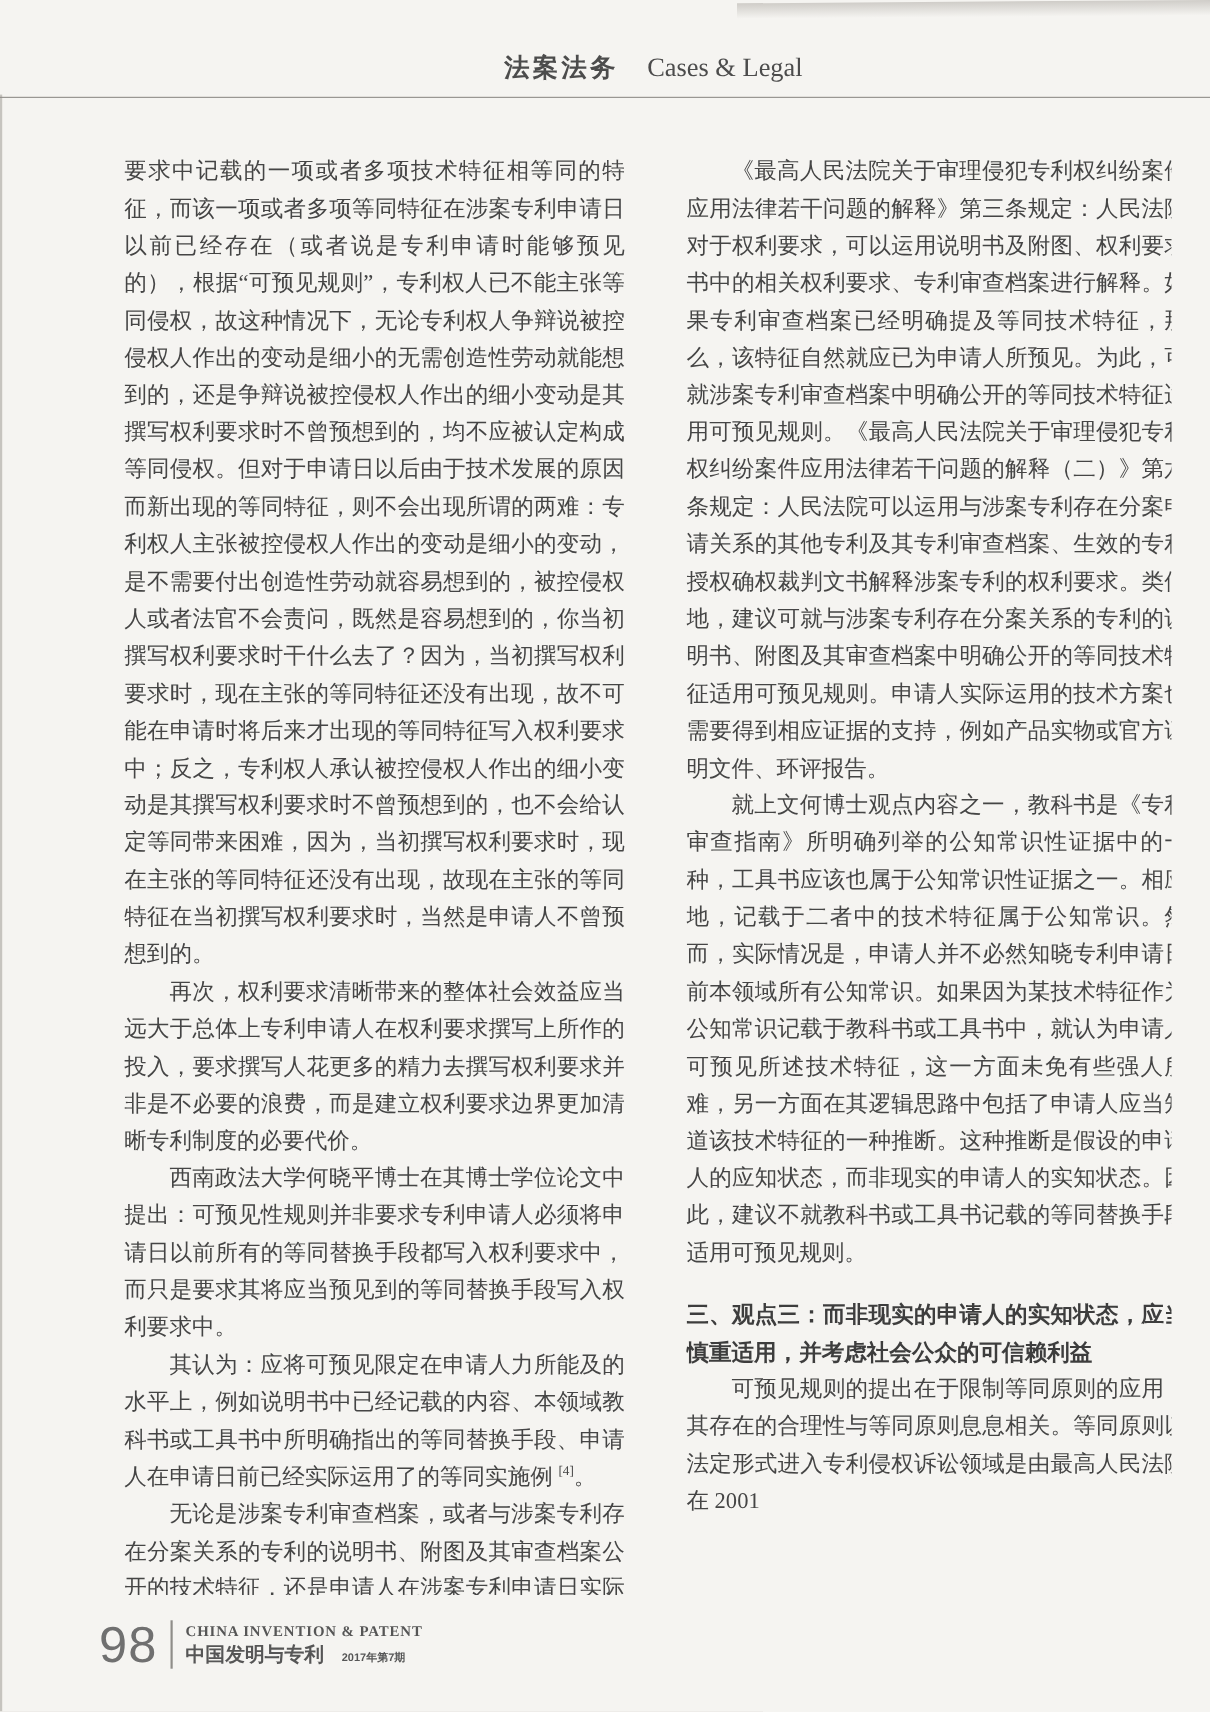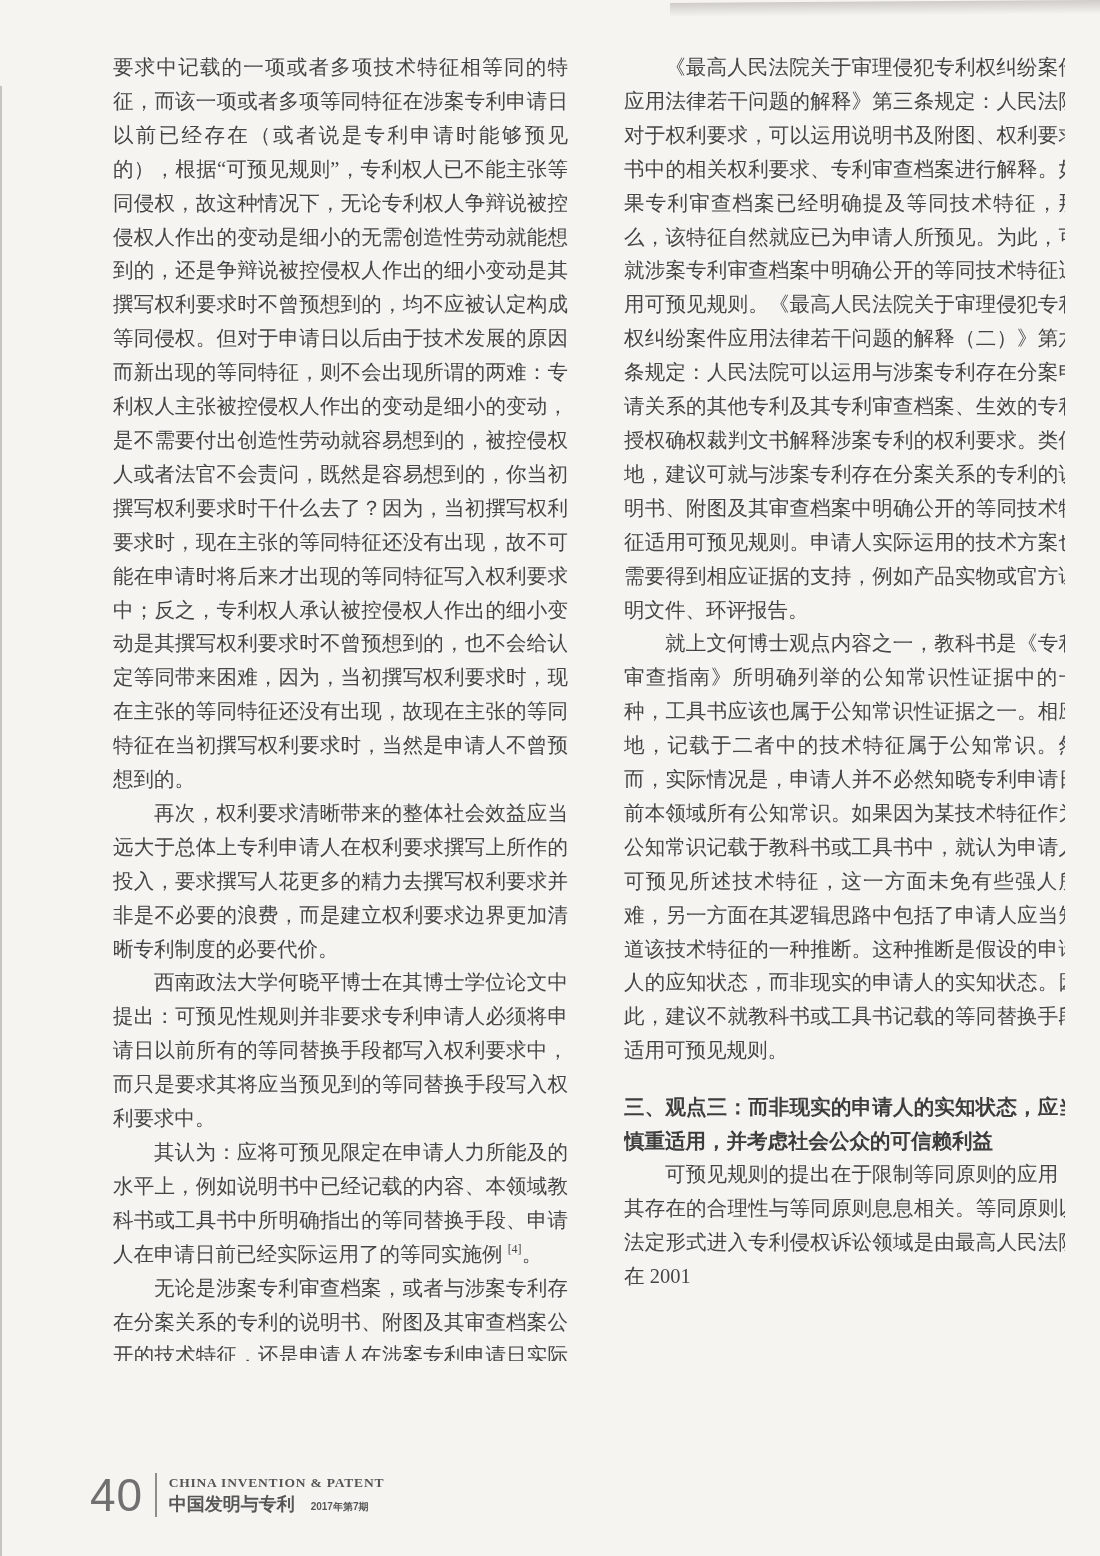--- a/index.html
+++ b/index.html
@@ -92,39 +92,45 @@
   .journal-cn .issue { font-size: 10px; margin-left: 16px; }
 </style>
 </head>
 <body>
 
 <div class="page">
 
   <div class="scan-top-shadow"></div>
   <div class="scan-left-edge"></div>
 
+  <header class="page-header">
+    <div class="header-title">
+      <span class="cn">法案法务</span><span class="en">Cases &amp; Legal</span>
+    </div>
+    <div class="header-rule"></div>
+  </header>
 
   <main class="content">
     <section class="column">
         <p class="para body">要求中记载的一项或者多项技术特征相等同的特征，而该一项或者多项等同特征在涉案专利申请日以前已经存在（或者说是专利申请时能够预见的），根据“可预见规则”，专利权人已不能主张等同侵权，故这种情况下，无论专利权人争辩说被控侵权人作出的变动是细小的无需创造性劳动就能想到的，还是争辩说被控侵权人作出的细小变动是其撰写权利要求时不曾预想到的，均不应被认定构成等同侵权。但对于申请日以后由于技术发展的原因而新出现的等同特征，则不会出现所谓的两难：专利权人主张被控侵权人作出的变动是细小的变动，是不需要付出创造性劳动就容易想到的，被控侵权人或者法官不会责问，既然是容易想到的，你当初撰写权利要求时干什么去了？因为，当初撰写权利要求时，现在主张的等同特征还没有出现，故不可能在申请时将后来才出现的等同特征写入权利要求中；反之，专利权人承认被控侵权人作出的细小变动是其撰写权利要求时不曾预想到的，也不会给认定等同带来困难，因为，当初撰写权利要求时，现在主张的等同特征还没有出现，故现在主张的等同特征在当初撰写权利要求时，当然是申请人不曾预想到的。</p>
         <p class="para body indent">再次，权利要求清晰带来的整体社会效益应当远大于总体上专利申请人在权利要求撰写上所作的投入，要求撰写人花更多的精力去撰写权利要求并非是不必要的浪费，而是建立权利要求边界更加清晰专利制度的必要代价。</p>
         <p class="para body indent">西南政法大学何晓平博士在其博士学位论文中提出：可预见性规则并非要求专利申请人必须将申请日以前所有的等同替换手段都写入权利要求中，而只是要求其将应当预见到的等同替换手段写入权利要求中。</p>
         <p class="para body indent">其认为：应将可预见限定在申请人力所能及的水平上，例如说明书中已经记载的内容、本领域教科书或工具书中所明确指出的等同替换手段、申请人在申请日前已经实际运用了的等同实施例 <sup>[4]</sup>。</p>
         <p class="para body indent">无论是涉案专利审查档案，或者与涉案专利存在分案关系的专利的说明书、附图及其审查档案公开的技术特征，还是申请人在涉案专利申请日实际运用的技术方案，都能客观地反映所述技术特征或技术方案</p>
       </section>
     <section class="column">
         <p class="para body indent">《最高人民法院关于审理侵犯专利权纠纷案件应用法律若干问题的解释》第三条规定：人民法院对于权利要求，可以运用说明书及附图、权利要求书中的相关权利要求、专利审查档案进行解释。如果专利审查档案已经明确提及等同技术特征，那么，该特征自然就应已为申请人所预见。为此，可就涉案专利审查档案中明确公开的等同技术特征适用可预见规则。《最高人民法院关于审理侵犯专利权纠纷案件应用法律若干问题的解释（二）》第六条规定：人民法院可以运用与涉案专利存在分案申请关系的其他专利及其专利审查档案、生效的专利授权确权裁判文书解释涉案专利的权利要求。类似地，建议可就与涉案专利存在分案关系的专利的说明书、附图及其审查档案中明确公开的等同技术特征适用可预见规则。申请人实际运用的技术方案也需要得到相应证据的支持，例如产品实物或官方证明文件、环评报告。</p>
         <p class="para body indent">就上文何博士观点内容之一，教科书是《专利审查指南》所明确列举的公知常识性证据中的一种，工具书应该也属于公知常识性证据之一。相应地，记载于二者中的技术特征属于公知常识。然而，实际情况是，申请人并不必然知晓专利申请日前本领域所有公知常识。如果因为某技术特征作为公知常识记载于教科书或工具书中，就认为申请人可预见所述技术特征，这一方面未免有些强人所难，另一方面在其逻辑思路中包括了申请人应当知道该技术特征的一种推断。这种推断是假设的申请人的应知状态，而非现实的申请人的实知状态。因此，建议不就教科书或工具书记载的等同替换手段适用可预见规则。</p>
         <p class="para section-heading">三、观点三：而非现实的申请人的实知状态，应当慎重适用，并考虑社会公众的可信赖利益</p>
         <p class="para body indent">可预见规则的提出在于限制等同原则的应用，其存在的合理性与等同原则息息相关。等同原则以法定形式进入专利侵权诉讼领域是由最高人民法院在 2001</p>
       </section>
   </main>
 
   <footer class="page-footer">
-    <span class="page-number">40</span>
+    <span class="page-number">98</span>
     <span class="footer-divider"></span>
     <div class="journal">
       <div class="journal-en">CHINA INVENTION &amp; PATENT</div>
       <div class="journal-cn">
         <span>中国发明与专利</span><span class="issue">2017年第7期</span>
       </div>
     </div>
   </footer>
 
 </div>

